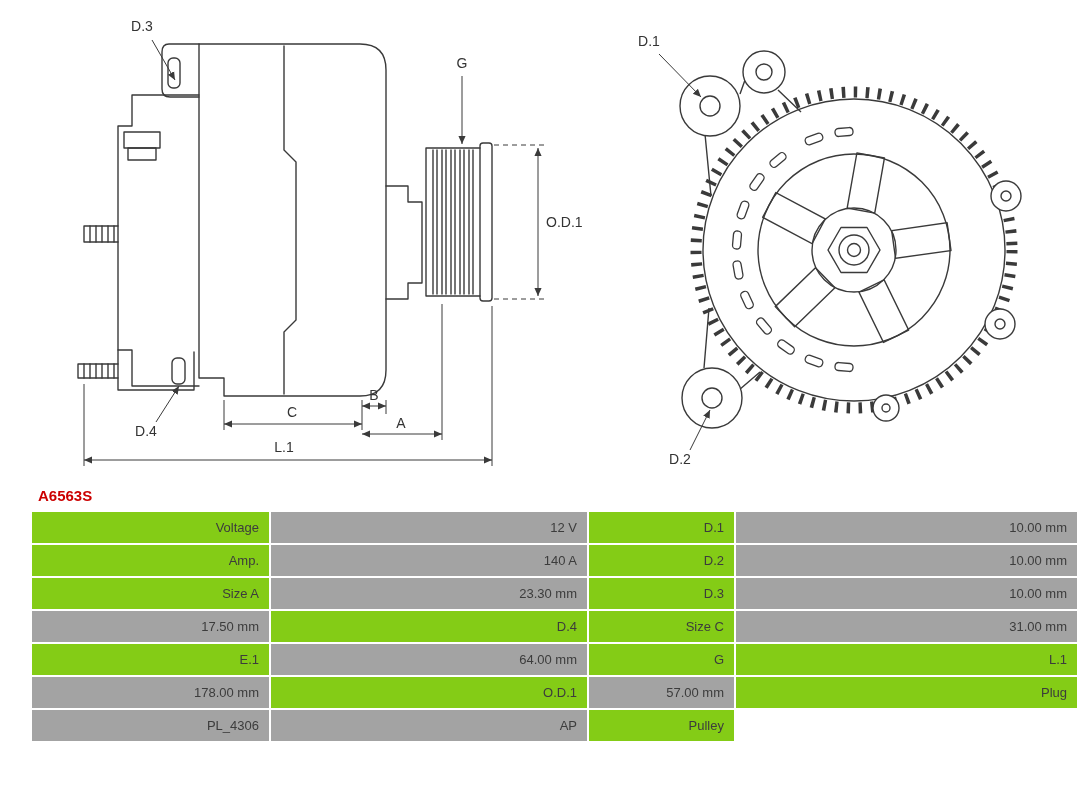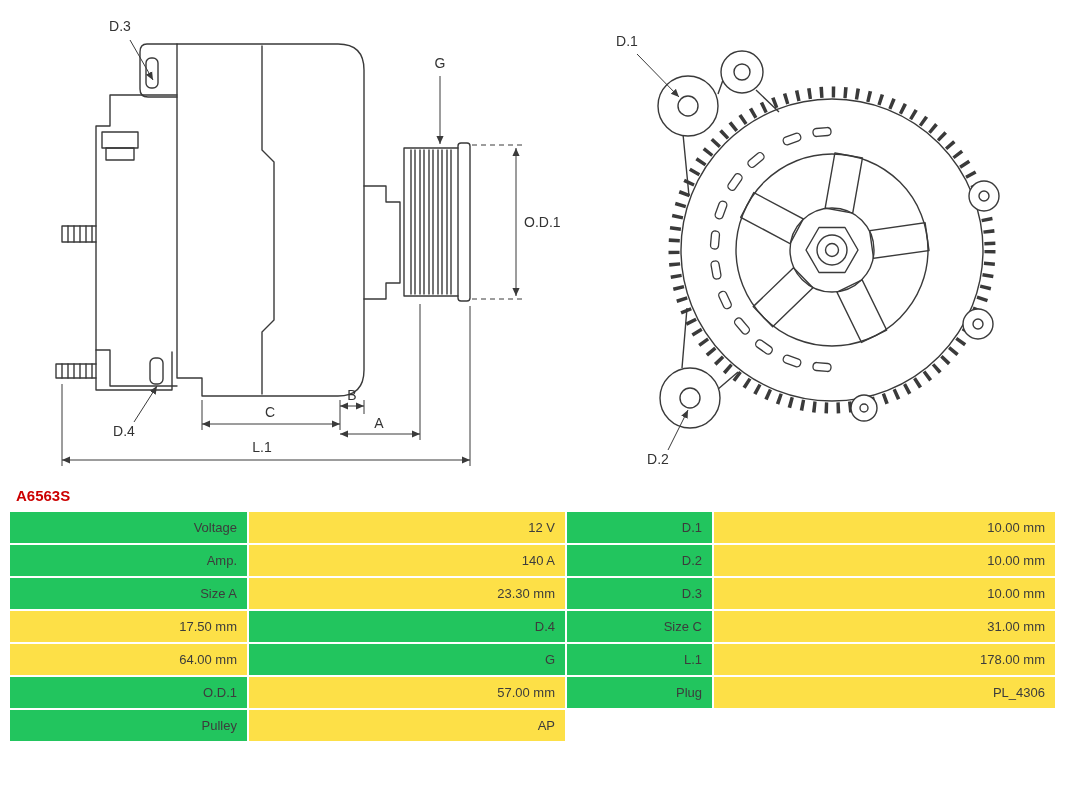--- a/index.html
+++ b/index.html
@@ -1,21 +1,21 @@
 <!DOCTYPE html>
 <html><head>
 <meta charset="utf-8">
 <style>
   html,body{margin:0;padding:0;background:#fff;}
   body{
     width:1080px;height:786px;overflow:hidden;
     font-family:"Liberation Sans","DejaVu Sans",sans-serif;
     color:#3c3c3c;
   }
-  .page{position:relative;width:860px;height:786px;}
+  .page{position:relative;width:860px;height:786px;padding-left:22px;}
   .diagram-area{width:1080px;height:478px;}
   .diagram-area svg{display:block;}
   svg text{
     font-family:"Liberation Sans","DejaVu Sans",sans-serif;
     font-size:14px;fill:#333;stroke:none;
   }
   .part-number{
     padding:8px 0 6px 16px;
     font-size:15px;font-weight:bold;color:#cc0000;
     line-height:20px;
@@ -25,22 +25,22 @@
     display:grid;
     grid-template-columns:237px 316px 145px 341px;
     gap:2px;
     font-size:13px;
   }
   .cell{
     height:31px;line-height:31px;
     padding-right:10px;box-sizing:border-box;
     text-align:right;white-space:nowrap;overflow:hidden;
   }
-  .cell.label{background:#22c55e;color:#3c3c3c;}
-  .cell.value{background:#fde047;color:#3c3c3c;}
+  .cell.label{background:#84cc16;color:#3c3c3c;}
+  .cell.value{background:#a3a3a3;color:#3c3c3c;}
   .cell.empty{background:transparent;}
 </style>
 </head>
 <body>
 
 <div class="page">
 
   <div class="diagram-area">
     <svg width="1080" height="478" viewBox="0 0 1080 478">
       <defs>
@@ -192,30 +192,31 @@
     <div class="cell label">Size A</div>
     <div class="cell value">23.30 mm</div>
     <div class="cell label">D.3</div>
     <div class="cell value">10.00 mm</div>
 
     <div class="cell value">17.50 mm</div>
     <div class="cell label">D.4</div>
 
     <div class="cell label">Size C</div>
     <div class="cell value">31.00 mm</div>
+    <div class="cell label">E.1</div>
     <div class="cell value">64.00 mm</div>
 
     <div class="cell label">G</div>
     <div class="cell label">L.1</div>
     <div class="cell value">178.00 mm</div>
 
     <div class="cell label">O.D.1</div>
     <div class="cell value">57.00 mm</div>
     <div class="cell label">Plug</div>
     <div class="cell value">PL_4306</div>
 
+    <div class="cell value">AP</div>
     <div class="cell label">Pulley</div>
-    <div class="cell value">AP</div>
     <div class="cell label empty"></div>
     <div class="cell value empty"></div>
   </div>
 
 </div>
 
 </body></html>

